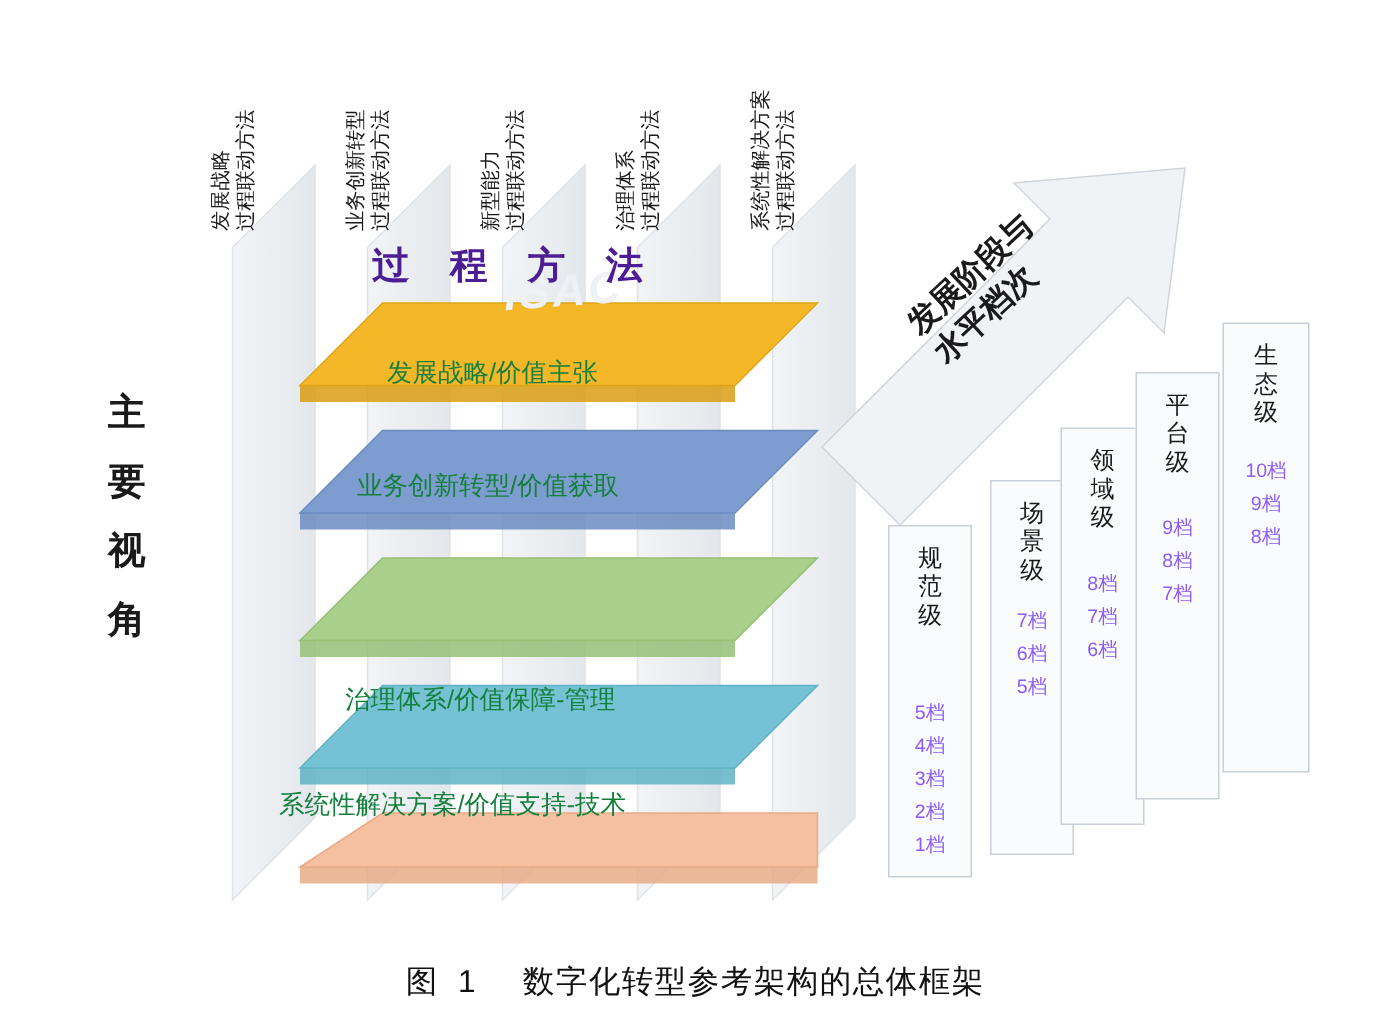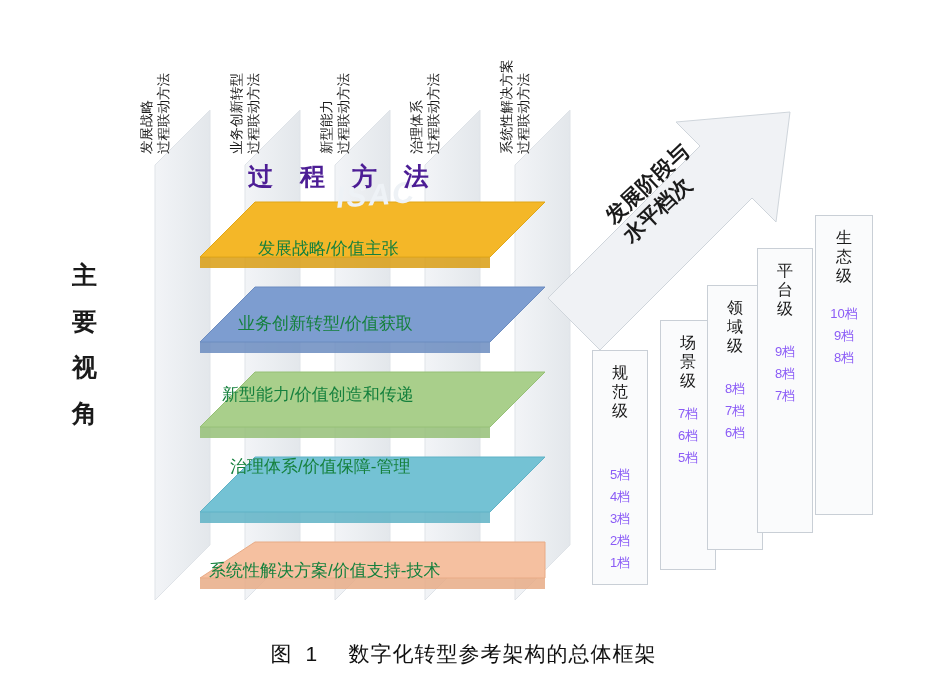--- a/index.html
+++ b/index.html
@@ -224,23 +224,22 @@
     <span>治理体系</span>
     <span class="l2">过程联动方法</span>
   </div>
   <div class="vlabel" style="left:532px; top:120px;">
     <span>系统性解决方案</span>
     <span class="l2">过程联动方法</span>
   </div>
 
   <div class="layer-text" style="left:258px; top:237px;">发展战略/价值主张</div>
   <div class="layer-text" style="left:238px; top:312px;">业务创新转型/价值获取</div>
-  <div class="layer-text" style="left:222px; top:383px;">新型能力/价值创造和传递</div>
   <div class="layer-text" style="left:230px; top:455px;">治理体系/价值保障-管理</div>
-  <div class="layer-text" style="left:209px; top:525px;margin-top:34px;">系统性解决方案/价值支持-技术</div>
+  <div class="layer-text" style="left:186px; top:525px;">系统性解决方案/价值支持-技术</div>
 
   <div class="arrow-label">
     <span>发展阶段与</span><br>
     <span>水平档次</span>
   </div>
 
   <div class="level-card" style="left:592px; top:350px; width:56px; height:235px;">
     <div class="card-title">
       <span>规</span>
       <span>范</span>

